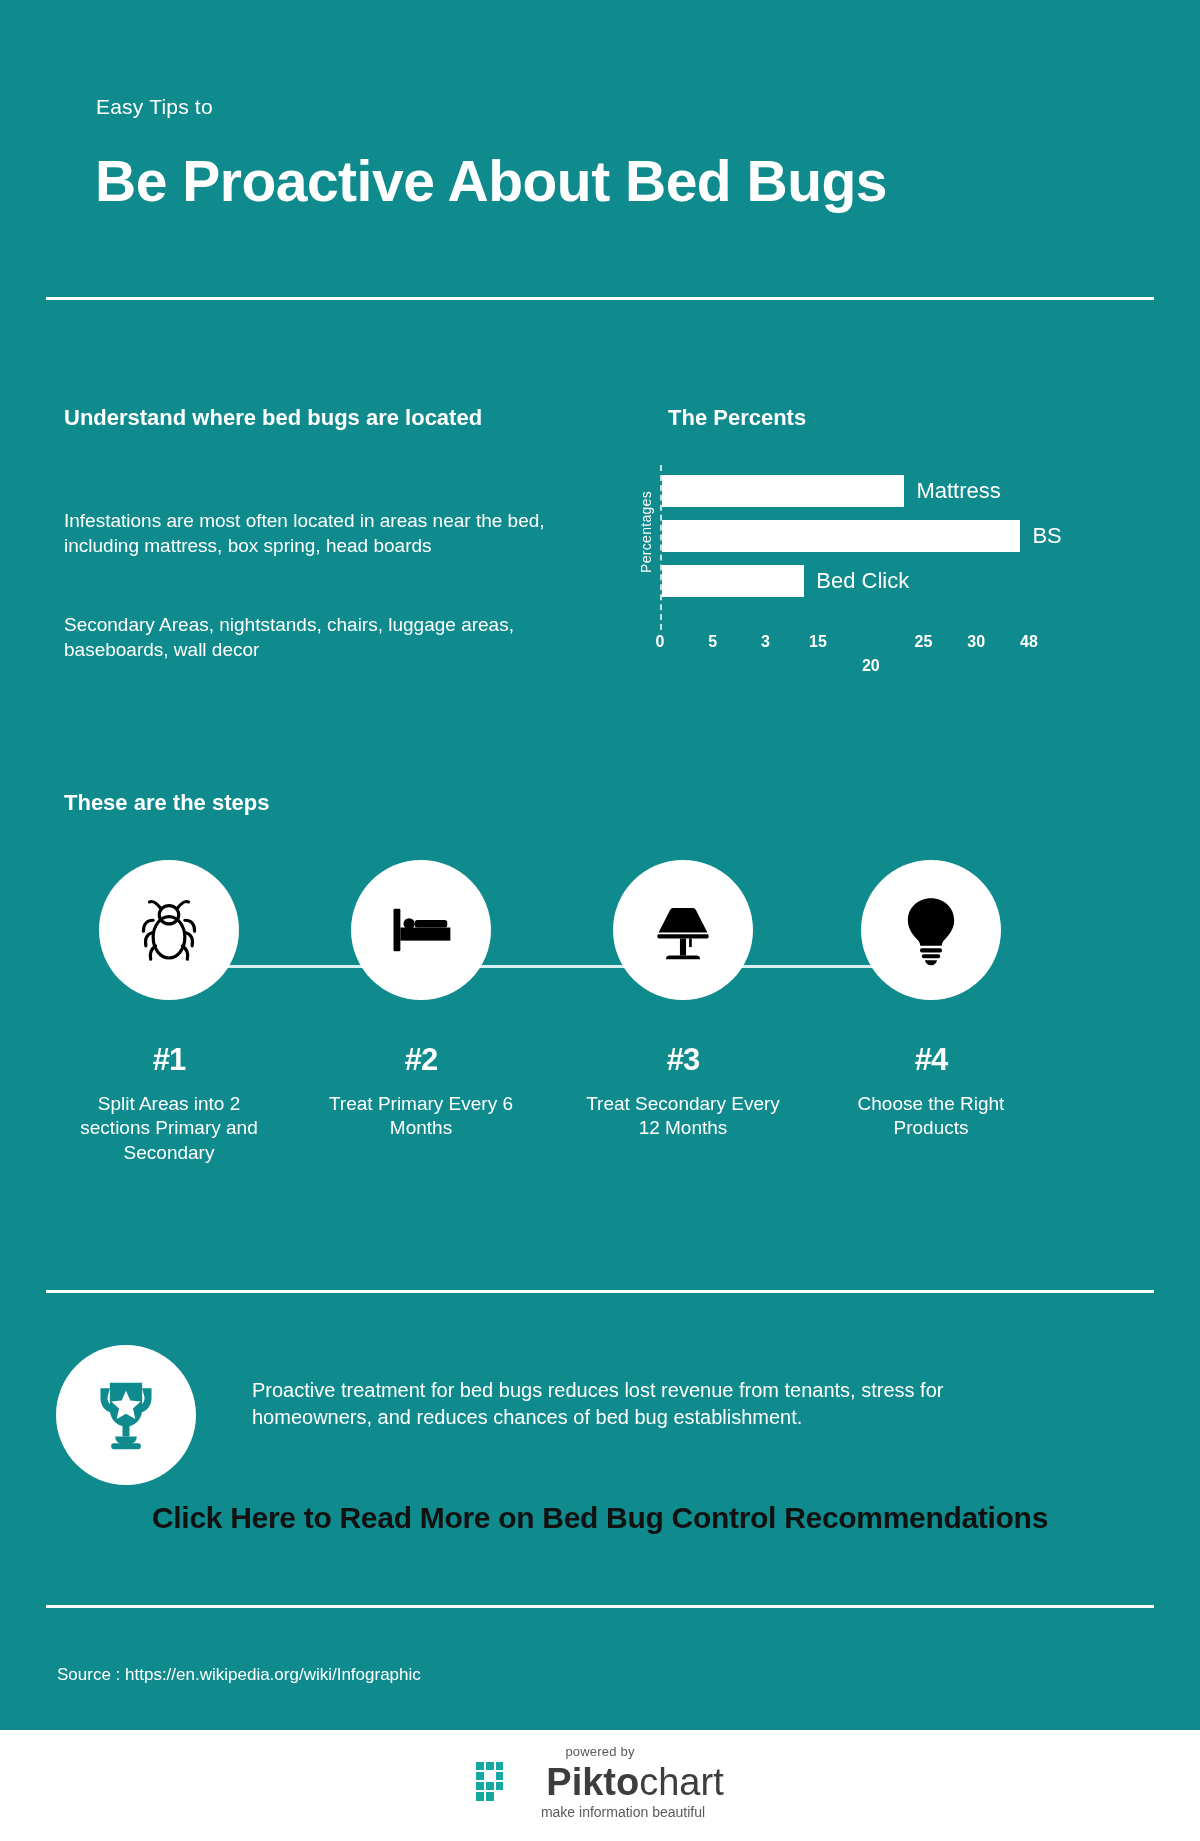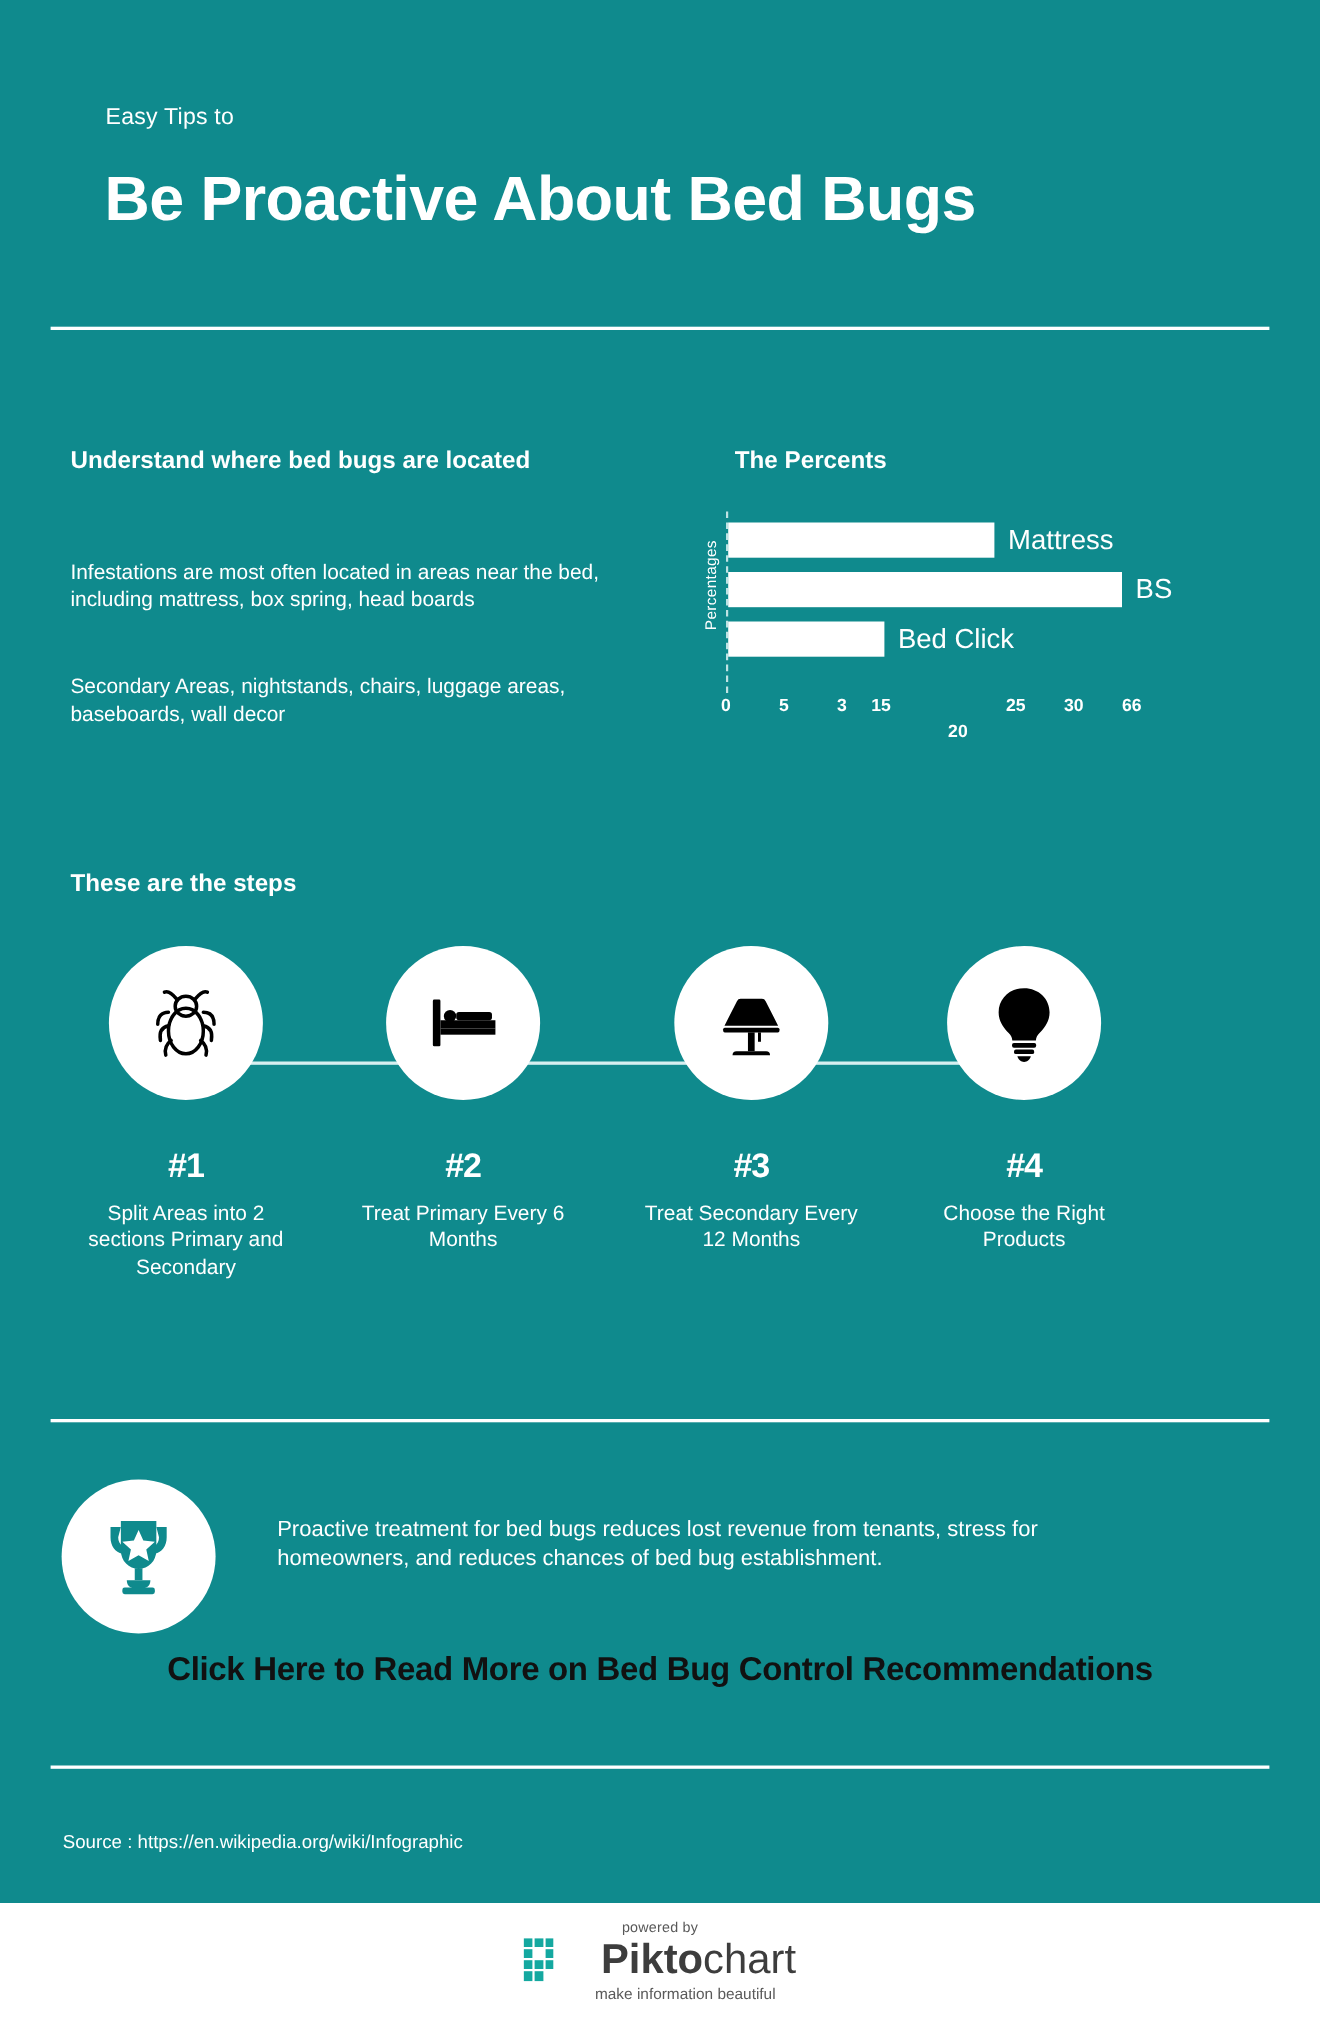--- a/index.html
+++ b/index.html
@@ -102,21 +102,21 @@
     height: 32px;
     margin-bottom: 13px;
     display: flex;
     align-items: center;
   }
   .bar {
     height: 32px;
     background: #ffffff;
   }
   .bar-label {
-    font-size: 25px;
+    font-size: 22px;
     color: #ffffff;
     margin-left: 12px;
     white-space: nowrap;
   }
   .x-ticks {
     position: absolute;
     left: 0; top: 168px;
     width: 440px;
     height: 24px;
   }
@@ -281,25 +281,25 @@
         </div>
         <div class="bar-row">
           <div class="bar" style="width: 142.297px; background: rgb(255, 255, 255);"></div>
           <span class="bar-label">Bed Click</span>
         </div>
       </div>
     <div class="x-ticks" id="xticks">
         <span class="tick" style="left: 0px;">0</span>
         <span class="tick" style="left: 52.7027px;">5</span>
         <span class="tick" style="left: 105.405px;">3</span>
-        <span class="tick" style="left: 141px; text-align: right;">15</span>
+        <span class="tick" style="left: 158px; text-align: right;">15</span>
         <span class="tick" style="left: 210.811px; margin-top: 24px;">20</span>
         <span class="tick" style="left: 263.514px;">25</span>
         <span class="tick" style="left: 316.216px;">30</span>
-        <span class="tick" style="left: 368.919px;">66</span>
+        <span class="tick" style="left: 368.919px;">48</span>
       </div>
   </div>
 
   <div class="sec-heading h-steps">These are the steps</div>
   <div class="steps">
     <div class="connector"></div>
 
     <div class="step step-1">
       <div class="circle">
         <svg width="78" height="78" viewBox="0 0 64 64">

